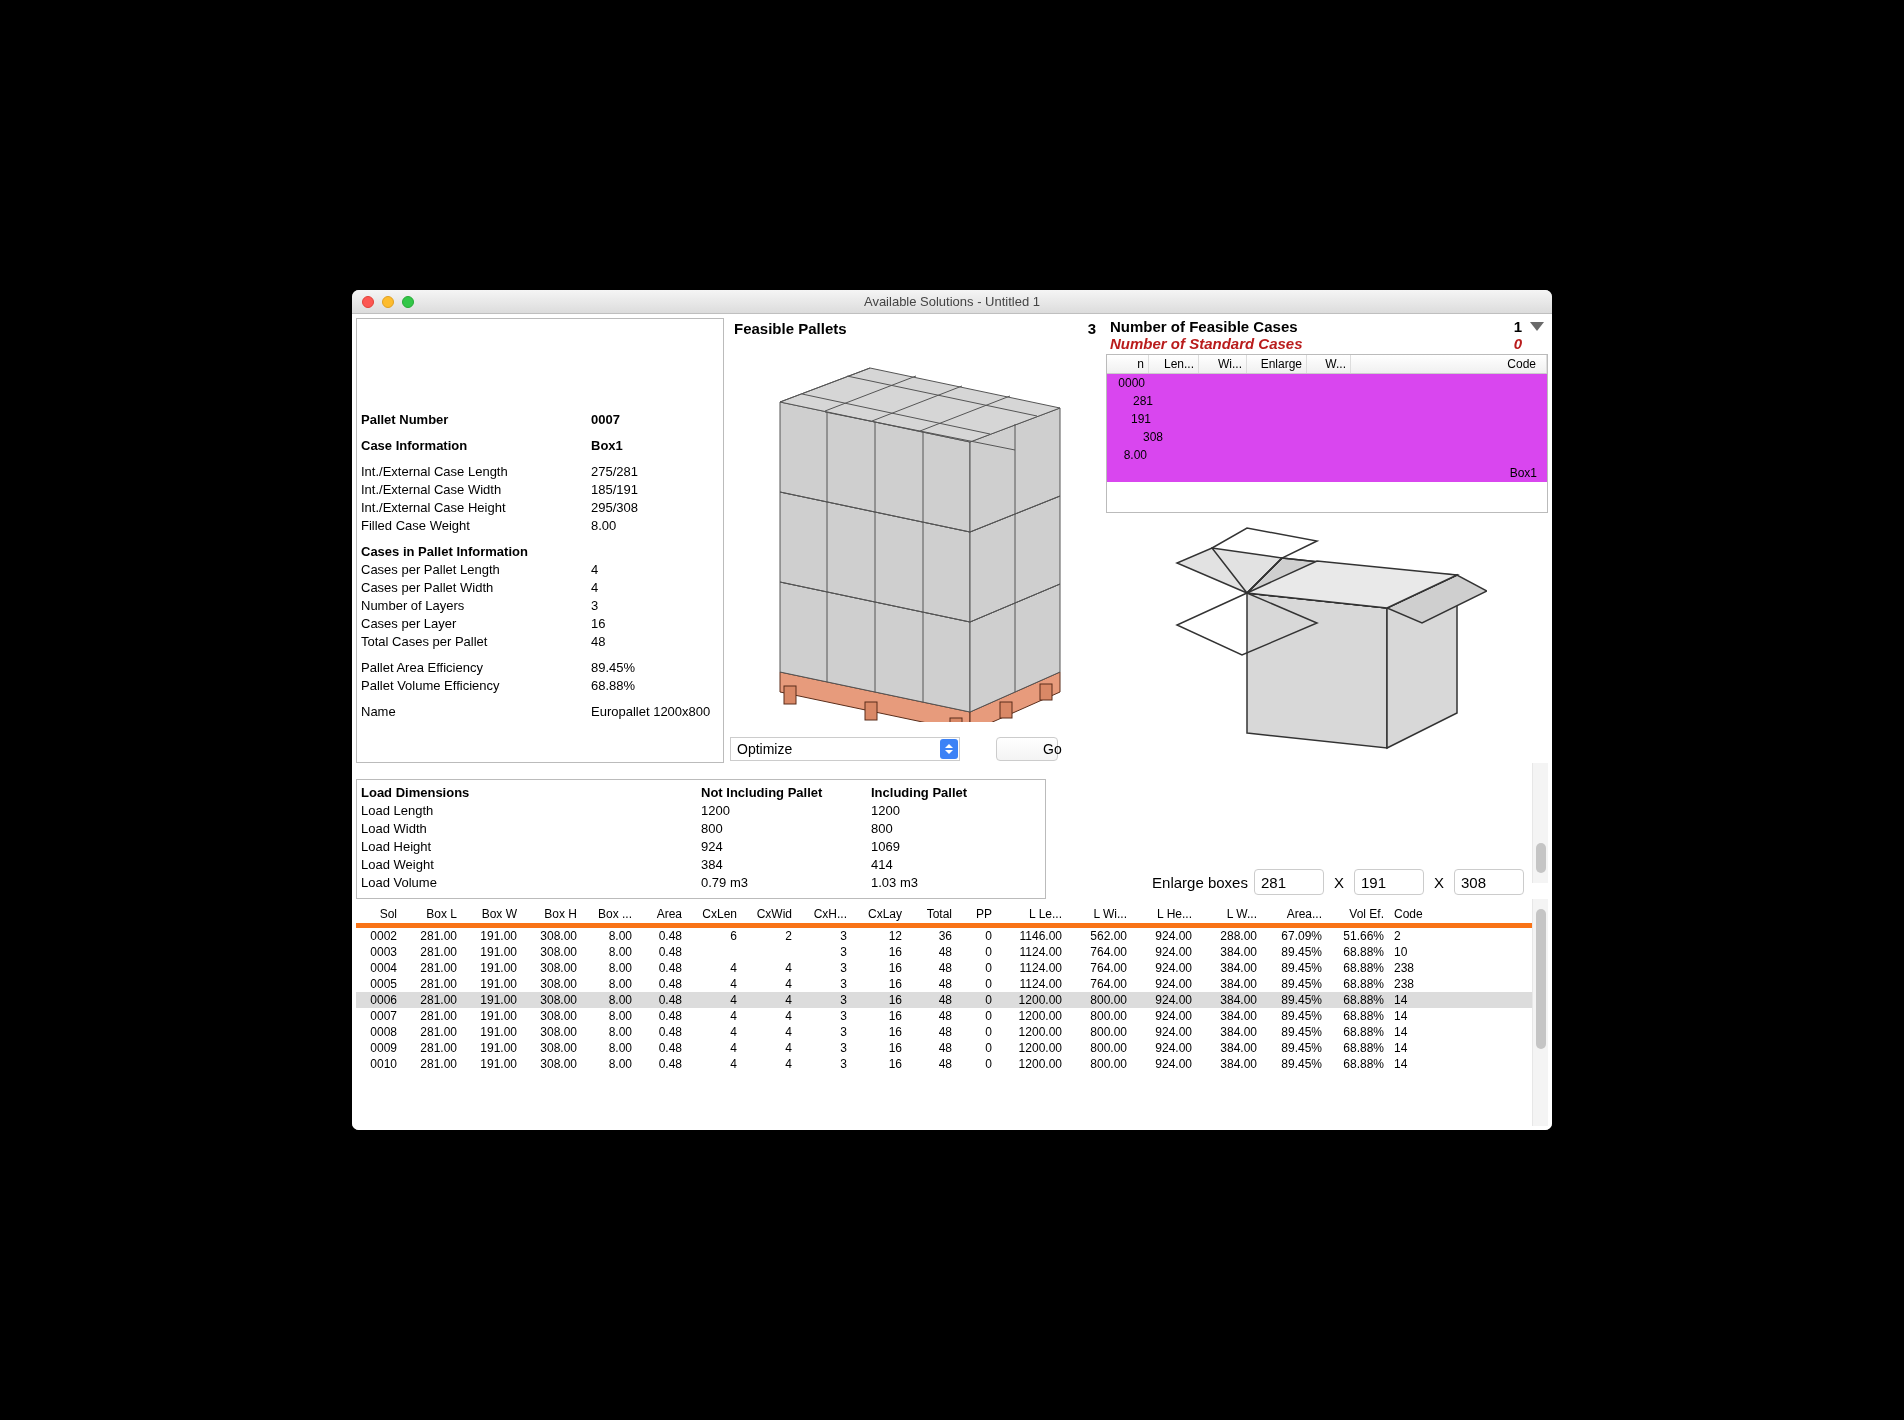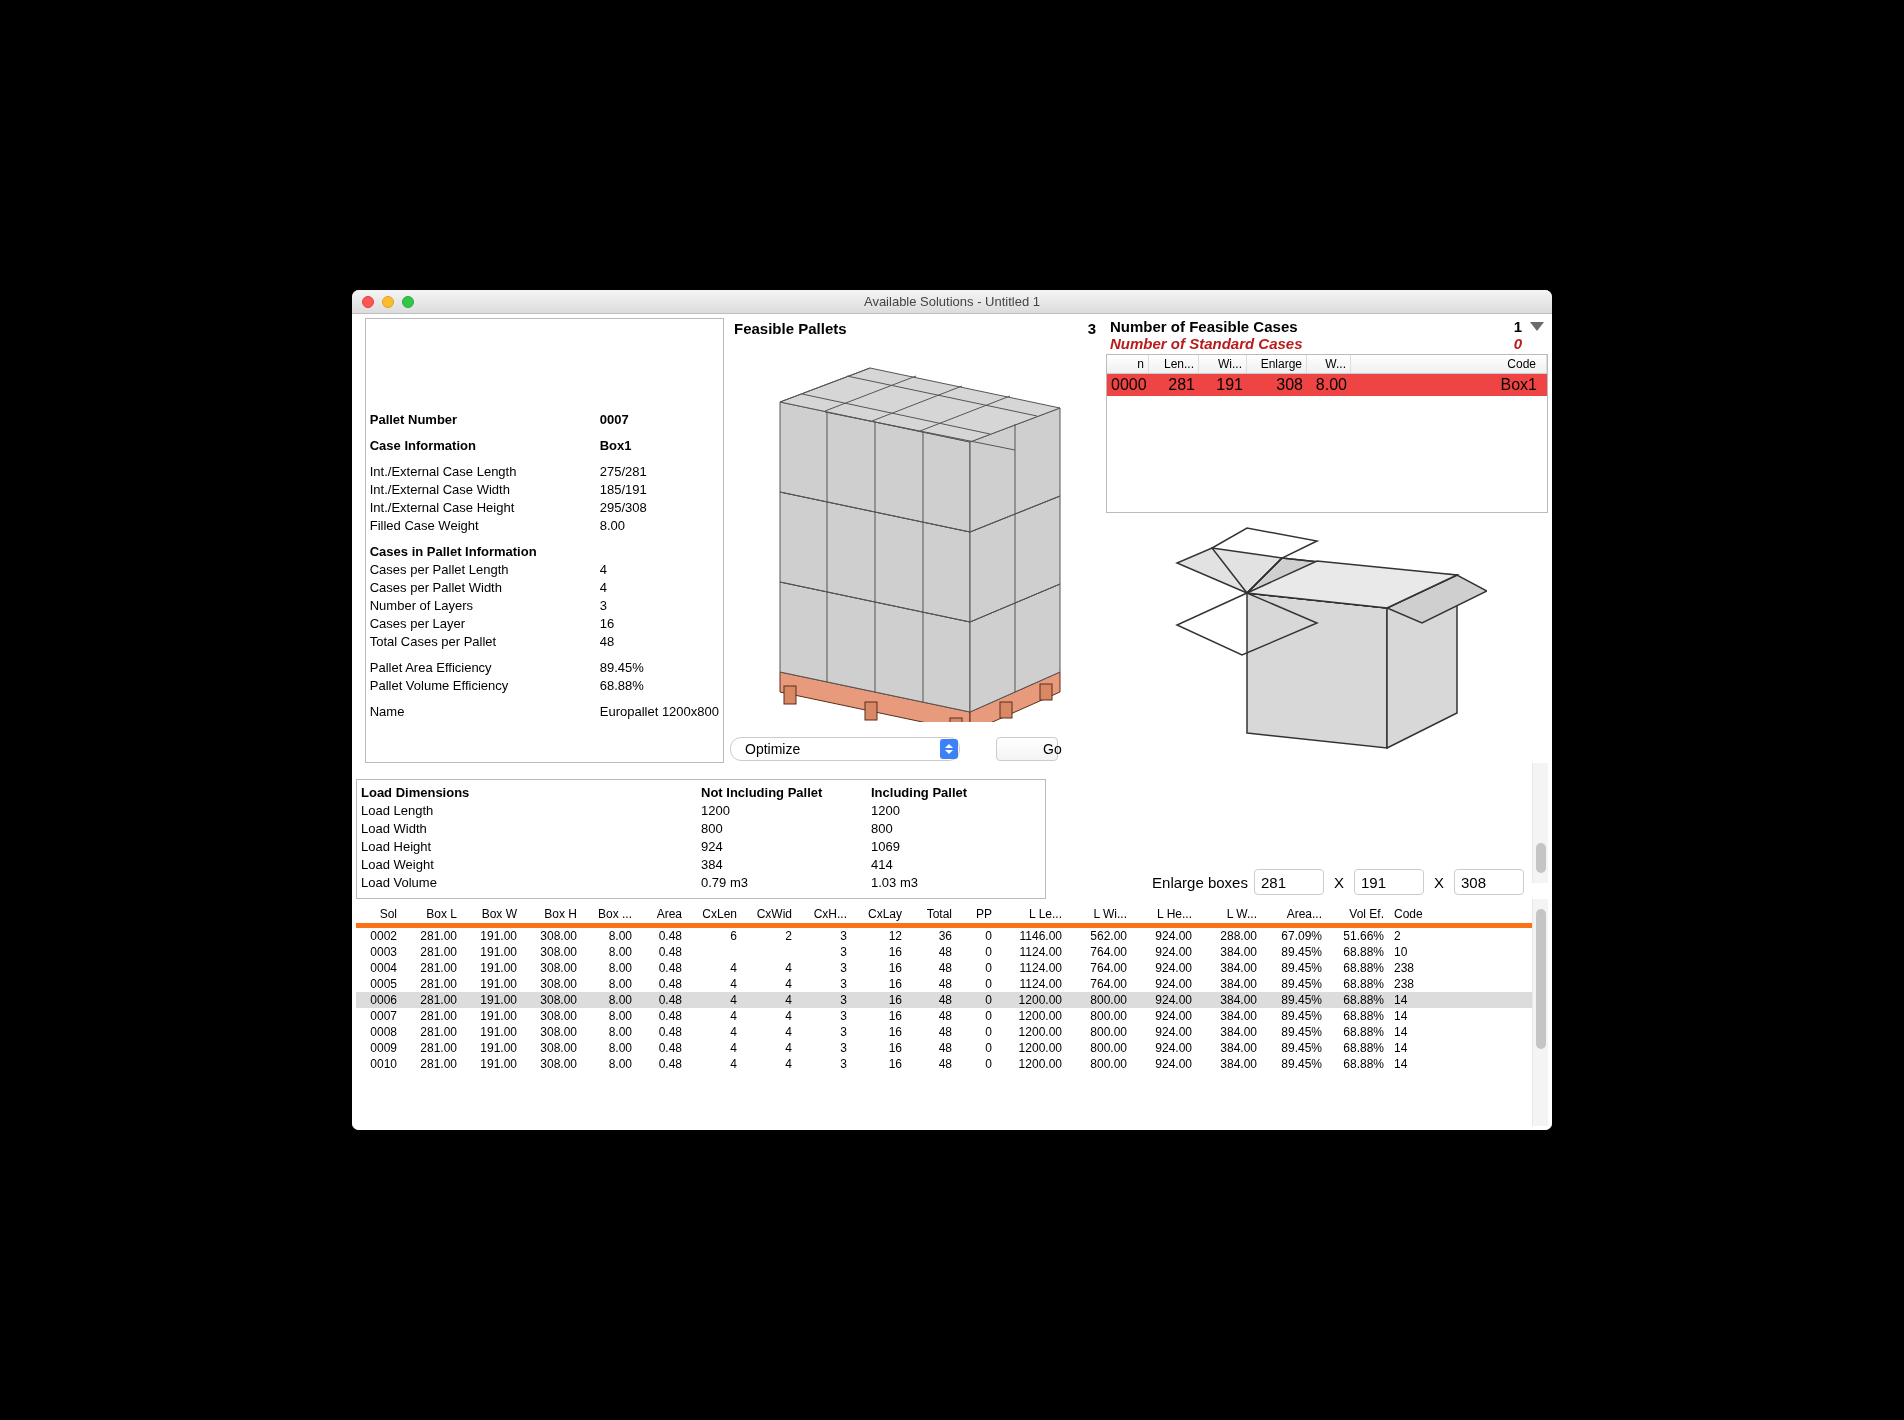--- a/index.html
+++ b/index.html
@@ -34,54 +34,54 @@
     position: relative;
   }
   .traffic { display: flex; gap: 8px; }
   .tl { width: 12px; height: 12px; border-radius: 50%; }
   .tl.red { background:#fc5753; border:1px solid #e24037;}
   .tl.yel { background:#fdbc2e; border:1px solid #e0a022;}
   .tl.grn { background:#33c748; border:1px solid #27aa37;}
   .title { position:absolute; left:0; right:0; text-align:center; font-size:13px; color:#444;}
   .content { flex:1; background:#fff; display:flex; flex-direction:column; padding:4px; gap:0; overflow:hidden;}
   .upper { display:flex; gap:6px; height:445px; }
-  .col-left { width:368px; display:flex; flex-direction:column;align-items:flex-end; }
+  .col-left { width:368px; display:flex; flex-direction:column; }
   .info-panel { border:1px solid #bbb; flex:0 0 auto; padding:2px 4px 4px 4px; height:445px; overflow:hidden;}
   .info-panel .pad-top { height:90px; }
   .info-row { display:flex; font-size:13px; line-height:18px;}
   .info-row .lbl { width:230px; }
   .info-row .val { flex:1;}
   .info-row.bold { font-weight:bold;}
   .col-mid { width:370px; display:flex; flex-direction:column;}
   .feasible-head { display:flex; justify-content:space-between; font-size:15px; font-weight:bold; padding:2px 4px;}
   .pallet-view { flex:1; display:flex; align-items:center; justify-content:center;}
   .controls-row { display:flex; gap:6px; align-items:center; padding:2px 0;}
   select.optimize {
-    width:230px; height:24px; font-size:14px; border:1px solid #ccc; border-radius:11px;
-    background:#fff; padding:0 14px; appearance:none;
+    width:230px; height:24px; font-size:14px; border:1px solid #ccc; border-radius:0;
+    background:#fff; padding:0 6px; appearance:none;
   }
   .select-wrap { position:relative; }
   .select-wrap .chev { position:absolute; right:2px; top:2px; width:18px; height:20px; background:#3c82f6; border-radius:3px; display:flex; flex-direction:column; align-items:center; justify-content:center; gap:0px;}
   .select-wrap .chev::before, .select-wrap .chev::after { content:""; border-left:4px solid transparent; border-right:4px solid transparent;}
   .select-wrap .chev::before { border-bottom:4px solid #fff; margin-bottom:1px;}
   .select-wrap .chev::after { border-top:4px solid #fff; margin-top:1px;}
   button.go {
     width:62px; height:24px; font-size:14px; border:1px solid #ccc; border-radius:4px;
     background:linear-gradient(#fff,#f4f4f4); margin-left:30px;padding-left:46px;
   }
   .col-right { flex:1; display:flex; flex-direction:column;}
   .cases-head { display:flex; justify-content:space-between; font-size:15px; font-weight:bold; padding:0 4px;}
   .cases-head.green { color:#b91c1c;font-style:italic; }
   .disclosure { width:0;height:0;border-left:7px solid transparent;border-right:7px solid transparent;border-top:9px solid #6a6a6a; margin:4px;}
   .cases-head-row { display:flex; align-items:flex-start;}
   .cases-head-col { flex:1;}
   .cases-table { border:1px solid #bbb; height:180px; background:#fff; margin-top:2px; overflow:hidden;}
   .cases-table .thead { display:flex; background:linear-gradient(#fff,#f0f0f0); border-bottom:1px solid #ccc; font-size:12px;}
   .cases-table .th { padding:2px 4px; border-right:1px solid #ddd; text-align:right;}
-  .cases-table .trow { display:flex; font-size:16px; background:#ef4444;}
+  .cases-table .trow { display:flex; font-size:12px; background:#d946ef;flex-direction:column;}
   .cases-table .td { padding:2px 4px; text-align:right;}
   .box-view { flex:1; display:flex; align-items:center; justify-content:center;}
   .enlarge-row { display:flex; align-items:center; gap:6px; justify-content:flex-end; padding:4px 2px; font-size:15px;}
   .enlarge-row input { width:70px; height:26px; font-size:15px; border:1px solid #ccc; border-radius:4px; padding:0 6px;}
   .enlarge-row .x { font-size:15px; padding:0 4px;}
   .mid-block { display:flex; gap:6px;}
   .load-panel { border:1px solid #bbb; padding:4px; width:690px; height:120px;margin-top:16px;}
   .load-grid { display:grid; grid-template-columns:340px 170px 170px; font-size:13px; line-height:18px;}
   .load-grid .h { font-weight:bold;}
   .spacer-right { flex:1;}

